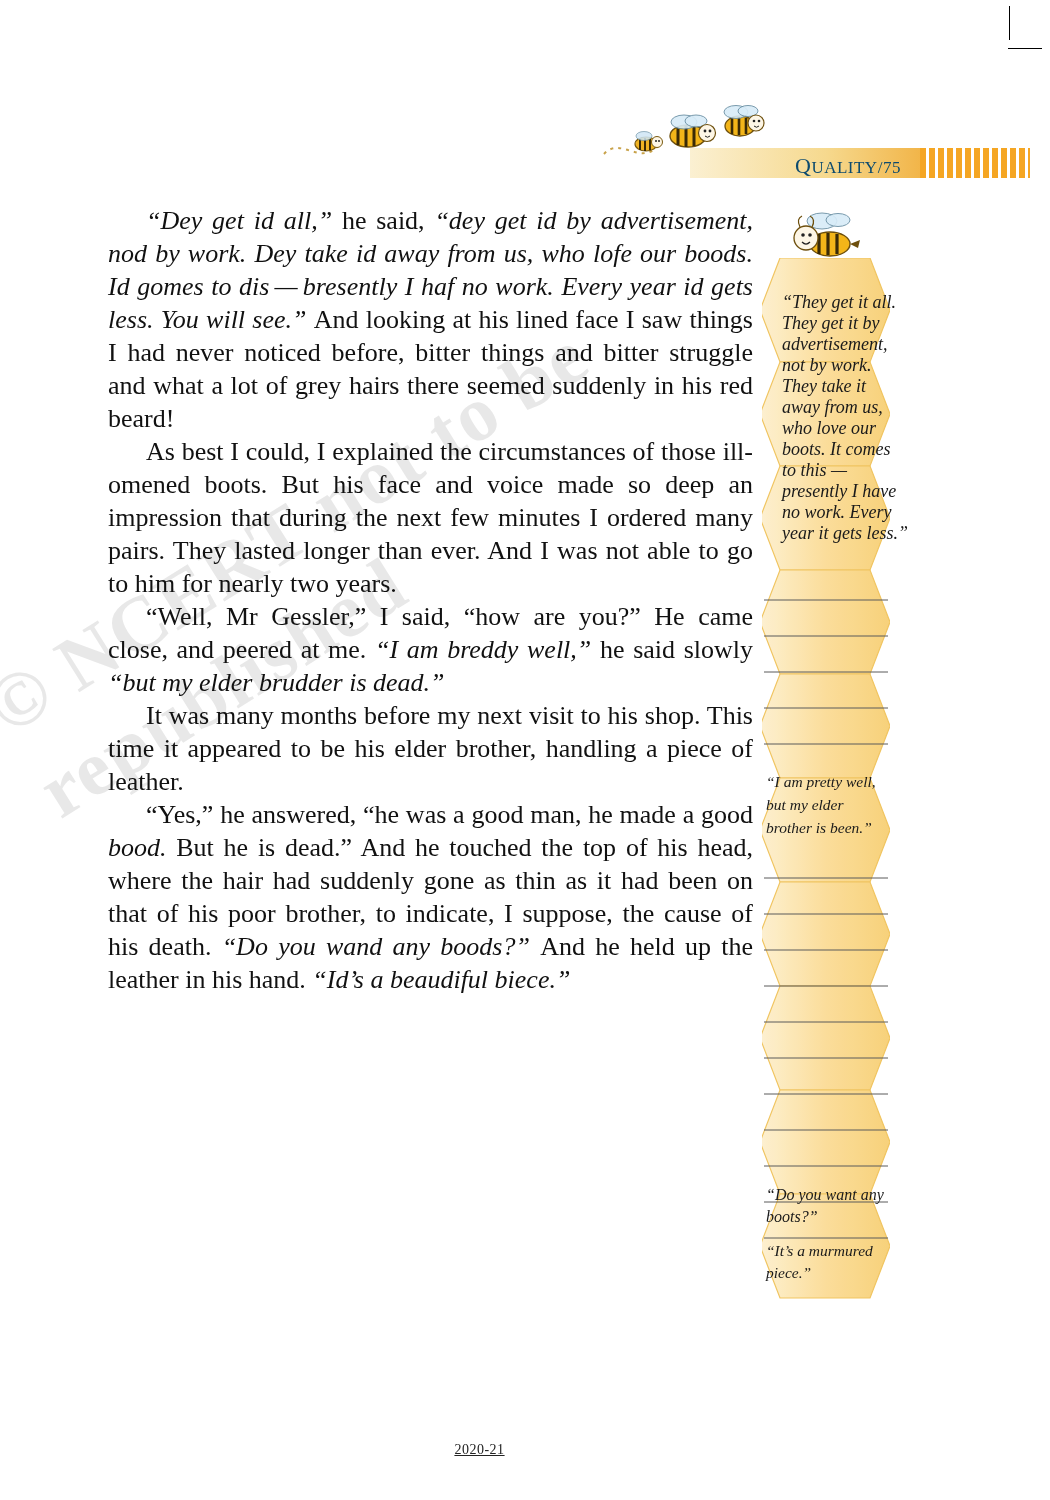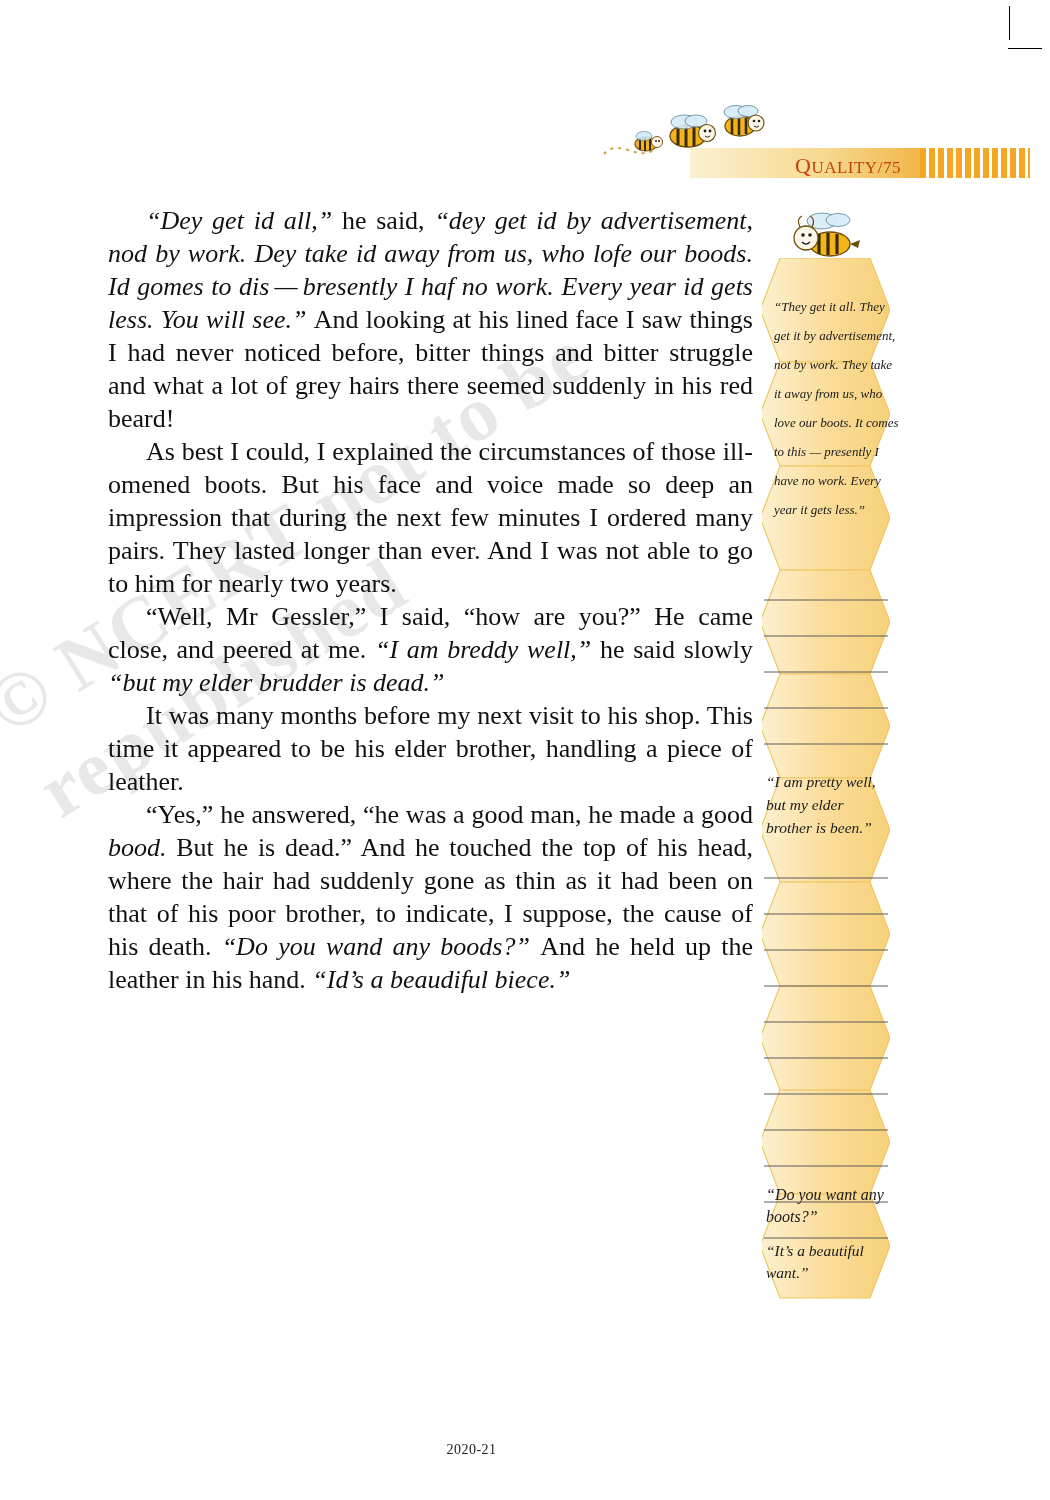--- a/index.html
+++ b/index.html
@@ -59,21 +59,21 @@
         #f5a623 0px, #f5a623 6px,
         #ffffff 6px, #ffffff 9px);
   }
   .header-title {
     position: absolute;
     left: 795px;
     top: 153px;
     font-family: "Liberation Serif", serif;
     font-size: 17px;
     letter-spacing: 0.5px;
-    color: #c2410c;
+    color: #0c4a6e;
     z-index: 4;
   }
   .header-title .drop { font-size: 22px; }
 
   
   .bee-cluster {
     position: absolute;
     left: 600px;
     top: 96px;
     width: 190px;
@@ -120,24 +120,24 @@
     width: 128px;
     z-index: 2;
   }
   .sq {
     font-family: "Liberation Serif", serif;
     font-style: italic;
     color: #1a1a1a;
   }
   .sq1 {
     position: absolute;
-    top: 0; left: 8px;
+    top: 0; left: 16px;
     width: 126px;
-    font-size: 13px;
-    line-height: 29px;
+    font-size: 18px;
+    line-height: 21px;
   }
   .sq2 {
     position: absolute;
     top: 478px; left: 0;
     width: 126px;
     font-size: 15.5px;
     line-height: 23px;
   }
   .sq3 {
     position: absolute;
@@ -150,28 +150,29 @@
     position: absolute;
     top: 948px; left: 0;
     width: 126px;
     font-size: 15.5px;
     line-height: 22px;
   }
 
   
   .footer {
     position: absolute;
-    left: 0;
+    left: 8px;
     top: 1442px;
     width: 943px;
     text-align: center;
     font-family: "Liberation Serif", serif;
     font-size: 14px;
     color: #222;
     letter-spacing: 0.5px;
+    text-decoration: underline;
   }
 </style>
 </head>
 <body>
 
 <div class="crop crop-v" style="left:1009px; top:6px;"></div>
 <div class="crop crop-h" style="left:1008px; top:48px;"></div>
 
 <div class="watermark">© NCERT not to be republished</div>
 
@@ -284,16 +285,16 @@
       <line x1="2" y1="944" x2="126" y2="944"></line>
       <line x1="2" y1="980" x2="126" y2="980"></line>
     </g>
   </svg>
 </div>
 
 <div class="side-quotes">
   <div class="sq sq1">“They get it all. They get it by advertisement, not by work. They take it away from us, who love our boots. It comes to this — presently I have no work. Every year it gets less.”</div>
   <div class="sq sq2">“I am pretty well, but my elder brother is been.”</div>
   <div class="sq sq3">“Do you want any boots?”</div>
-  <div class="sq sq4">“It’s a beautiful want.”</div>
+  <div class="sq sq4">“It’s a murmured piece.”</div>
 </div>
 
 <div class="footer">2020-21</div>
 
 </body></html>

